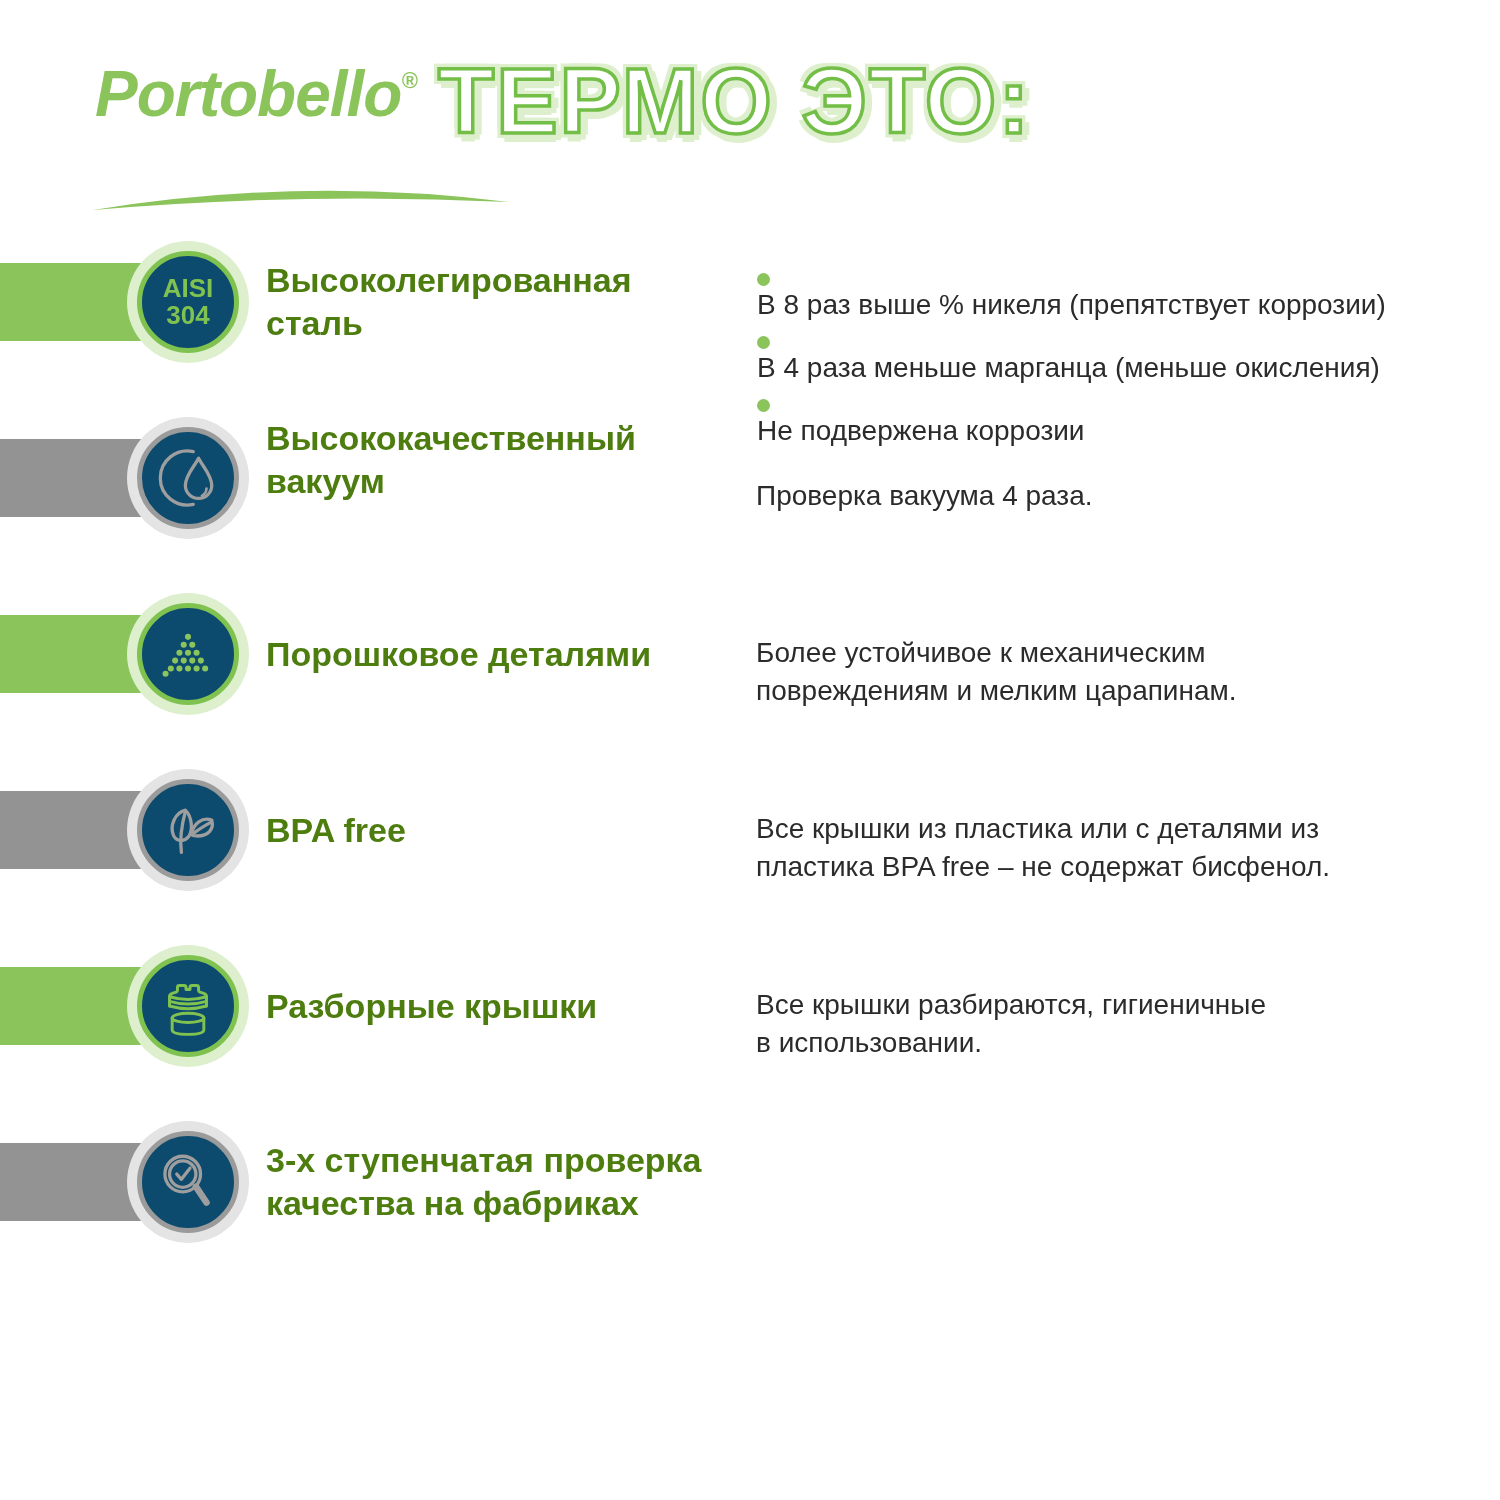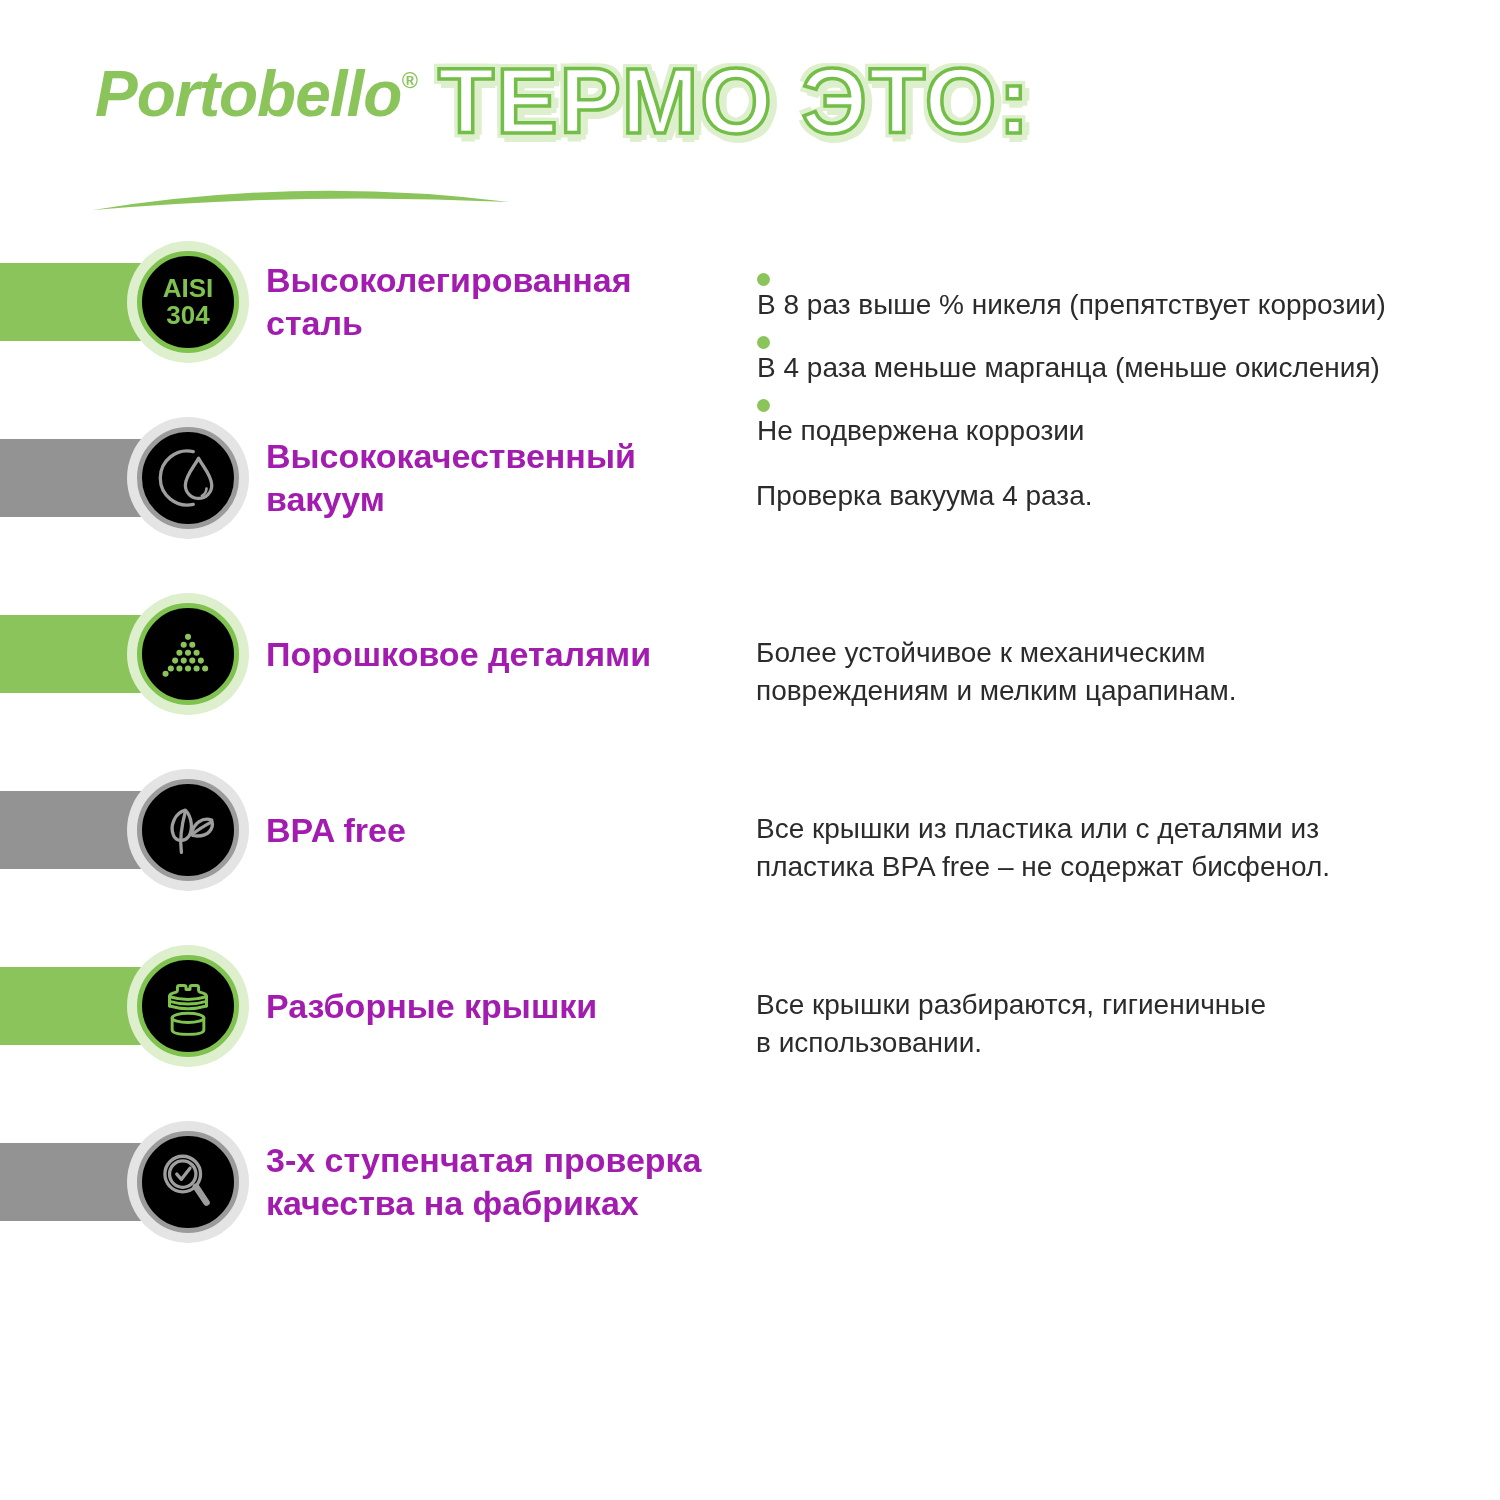--- a/index.html
+++ b/index.html
@@ -29,33 +29,33 @@
       9px 2px 0 #DEEFCE, 2px 9px 0 #DEEFCE;
   }
 
   
   .bar{position:absolute;left:0;width:214px;height:78px;}
   .bar.green{background:#8CC45C;}
   .bar.gray{background:#939393;}
 
   .badge{
     position:absolute;left:137px;width:92px;height:92px;border-radius:50%;
-    background:#000000;border:5px solid;display:flex;align-items:center;justify-content:center;
+    background:#0c4a6e;border:5px solid;display:flex;align-items:center;justify-content:center;
   }
   .badge.green{border-color:#7FC24F;box-shadow:0 0 0 10px #DEEFCE;}
   .badge.gray{border-color:#9B9B9B;box-shadow:0 0 0 10px #E4E4E4;}
   .badge svg{width:66px;height:66px;display:block;}
   .badge-text{
     font-size:26px;line-height:27px;font-weight:700;color:#7FC24F;
     text-align:center;letter-spacing:0;
   }
 
   .row-title{
     position:absolute;left:266px;transform:translateY(-50%);
-    font-size:34px;line-height:43px;font-weight:700;color:#a21caf;
+    font-size:34px;line-height:43px;font-weight:700;color:#4d7c0f;
   }
   .row-desc{
     position:absolute;left:756px;width:720px;
     font-size:28px;line-height:38px;font-weight:400;color:#2b2b2b;
   }
   .bullets{position:absolute;left:757px;top:261px;width:730px;list-style:none;margin:0;padding:0;}
   .bullets li{display:flex;align-items:flex-start;font-size:28px;line-height:38px;color:#2b2b2b;flex-direction:column;}
   .dot{flex:0 0 13px;width:13px;height:13px;border-radius:50%;background:#8CC45C;margin:12px 19px 0 0;}
 
   .stroke-icon{fill:none;stroke:currentColor;stroke-linecap:round;stroke-linejoin:round;}
@@ -101,21 +101,21 @@
 
   <div>
     <div class="bar gray" style="top:439px"></div>
     <div class="badge gray" style="top:427px">
       <svg class="stroke-icon icon-gray" viewBox="0 0 100 100" stroke-width="5">
         <path d="M58 10 A41 41 0 1 0 58 90"></path>
         <path d="M66 20 C60 32 46 46 46 61 A20 20 0 0 0 86 61 C86 46 72 32 66 20 Z"></path>
         <path d="M78 66 A13 13 0 0 1 71 77" stroke-width="4"></path>
       </svg>
     </div>
-    <div class="row-title pre" style="top:478px">Высококачественный
+    <div class="row-title pre" style="top:460px">Высококачественный
 вакуум</div>
     <div class="row-desc pre" style="top:477px">Проверка вакуума 4 раза.</div>
   </div>
 
   <div>
     <div class="bar green" style="top:615px"></div>
     <div class="badge green" style="top:603px">
       <svg viewBox="0 0 100 100" fill="#8CC45C">
         <circle cx="50" cy="24" r="4.6"></circle>
         <circle cx="43.5" cy="36" r="4.6"></circle>

